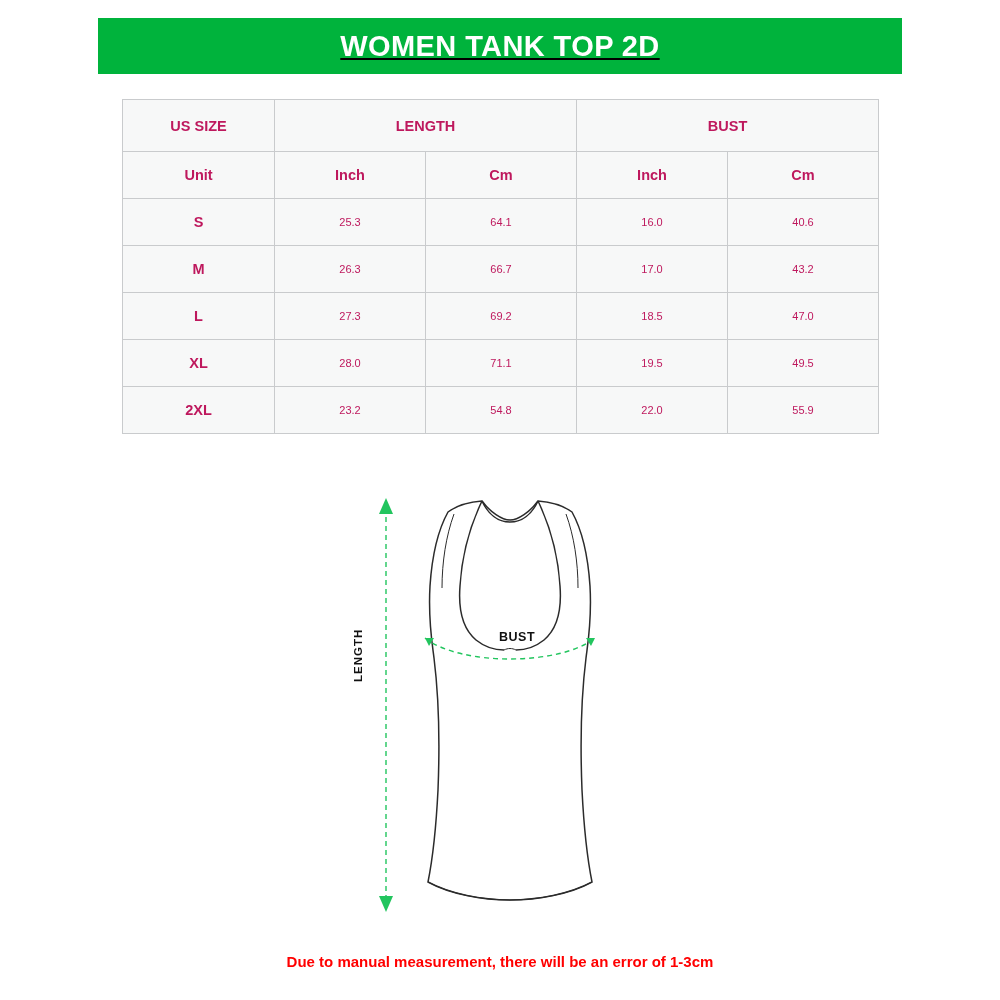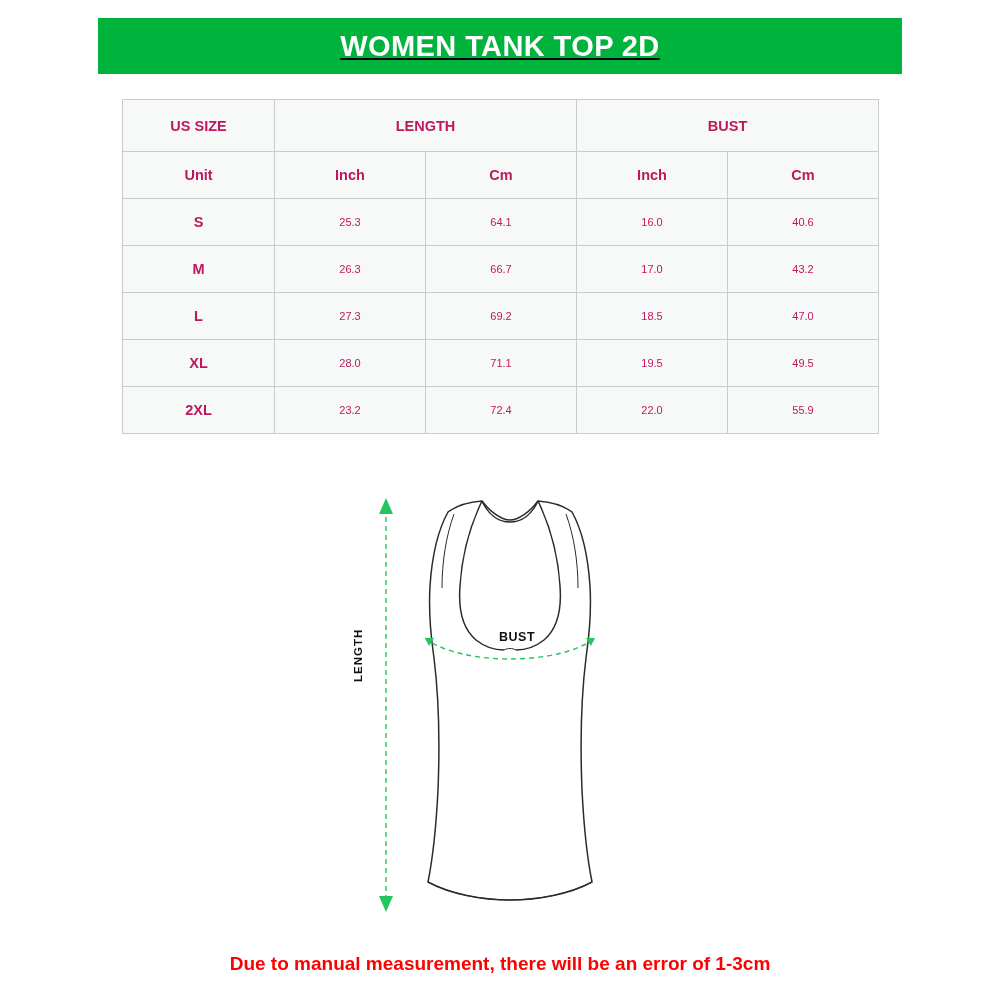--- a/index.html
+++ b/index.html
@@ -122,21 +122,21 @@
   }
 
   
   .footer-note {
     position: absolute;
     left: 0;
     top: 953px;
     width: 1000px;
     text-align: center;
     color: #ff0000;
-    font-size: 19px;
+    font-size: 15px;
     font-weight: bold;
   }
 </style>
 </head>
 <body>
 
 <div class="page">
 
   <div class="header-banner">
     <div class="header-title">WOMEN TANK TOP 2D</div>
@@ -189,21 +189,21 @@
         <tr>
           <td class="rowlabel">XL</td>
           <td class="val">28.0</td>
           <td class="val">71.1</td>
           <td class="val">19.5</td>
           <td class="val">49.5</td>
         </tr>
         <tr>
           <td class="rowlabel">2XL</td>
           <td class="val">23.2</td>
-          <td class="val">72.4</td>
+          <td class="val">54.8</td>
           <td class="val">22.0</td>
           <td class="val">55.9</td>
         </tr>
       </tbody>
     </table>
   </div>
 
   <div class="diagram">
     <svg width="360" height="440" viewBox="0 0 360 440" xmlns="http://www.w3.org/2000/svg">
       <g fill="#ffffff" stroke="#2b2b2b" stroke-width="1.5">

